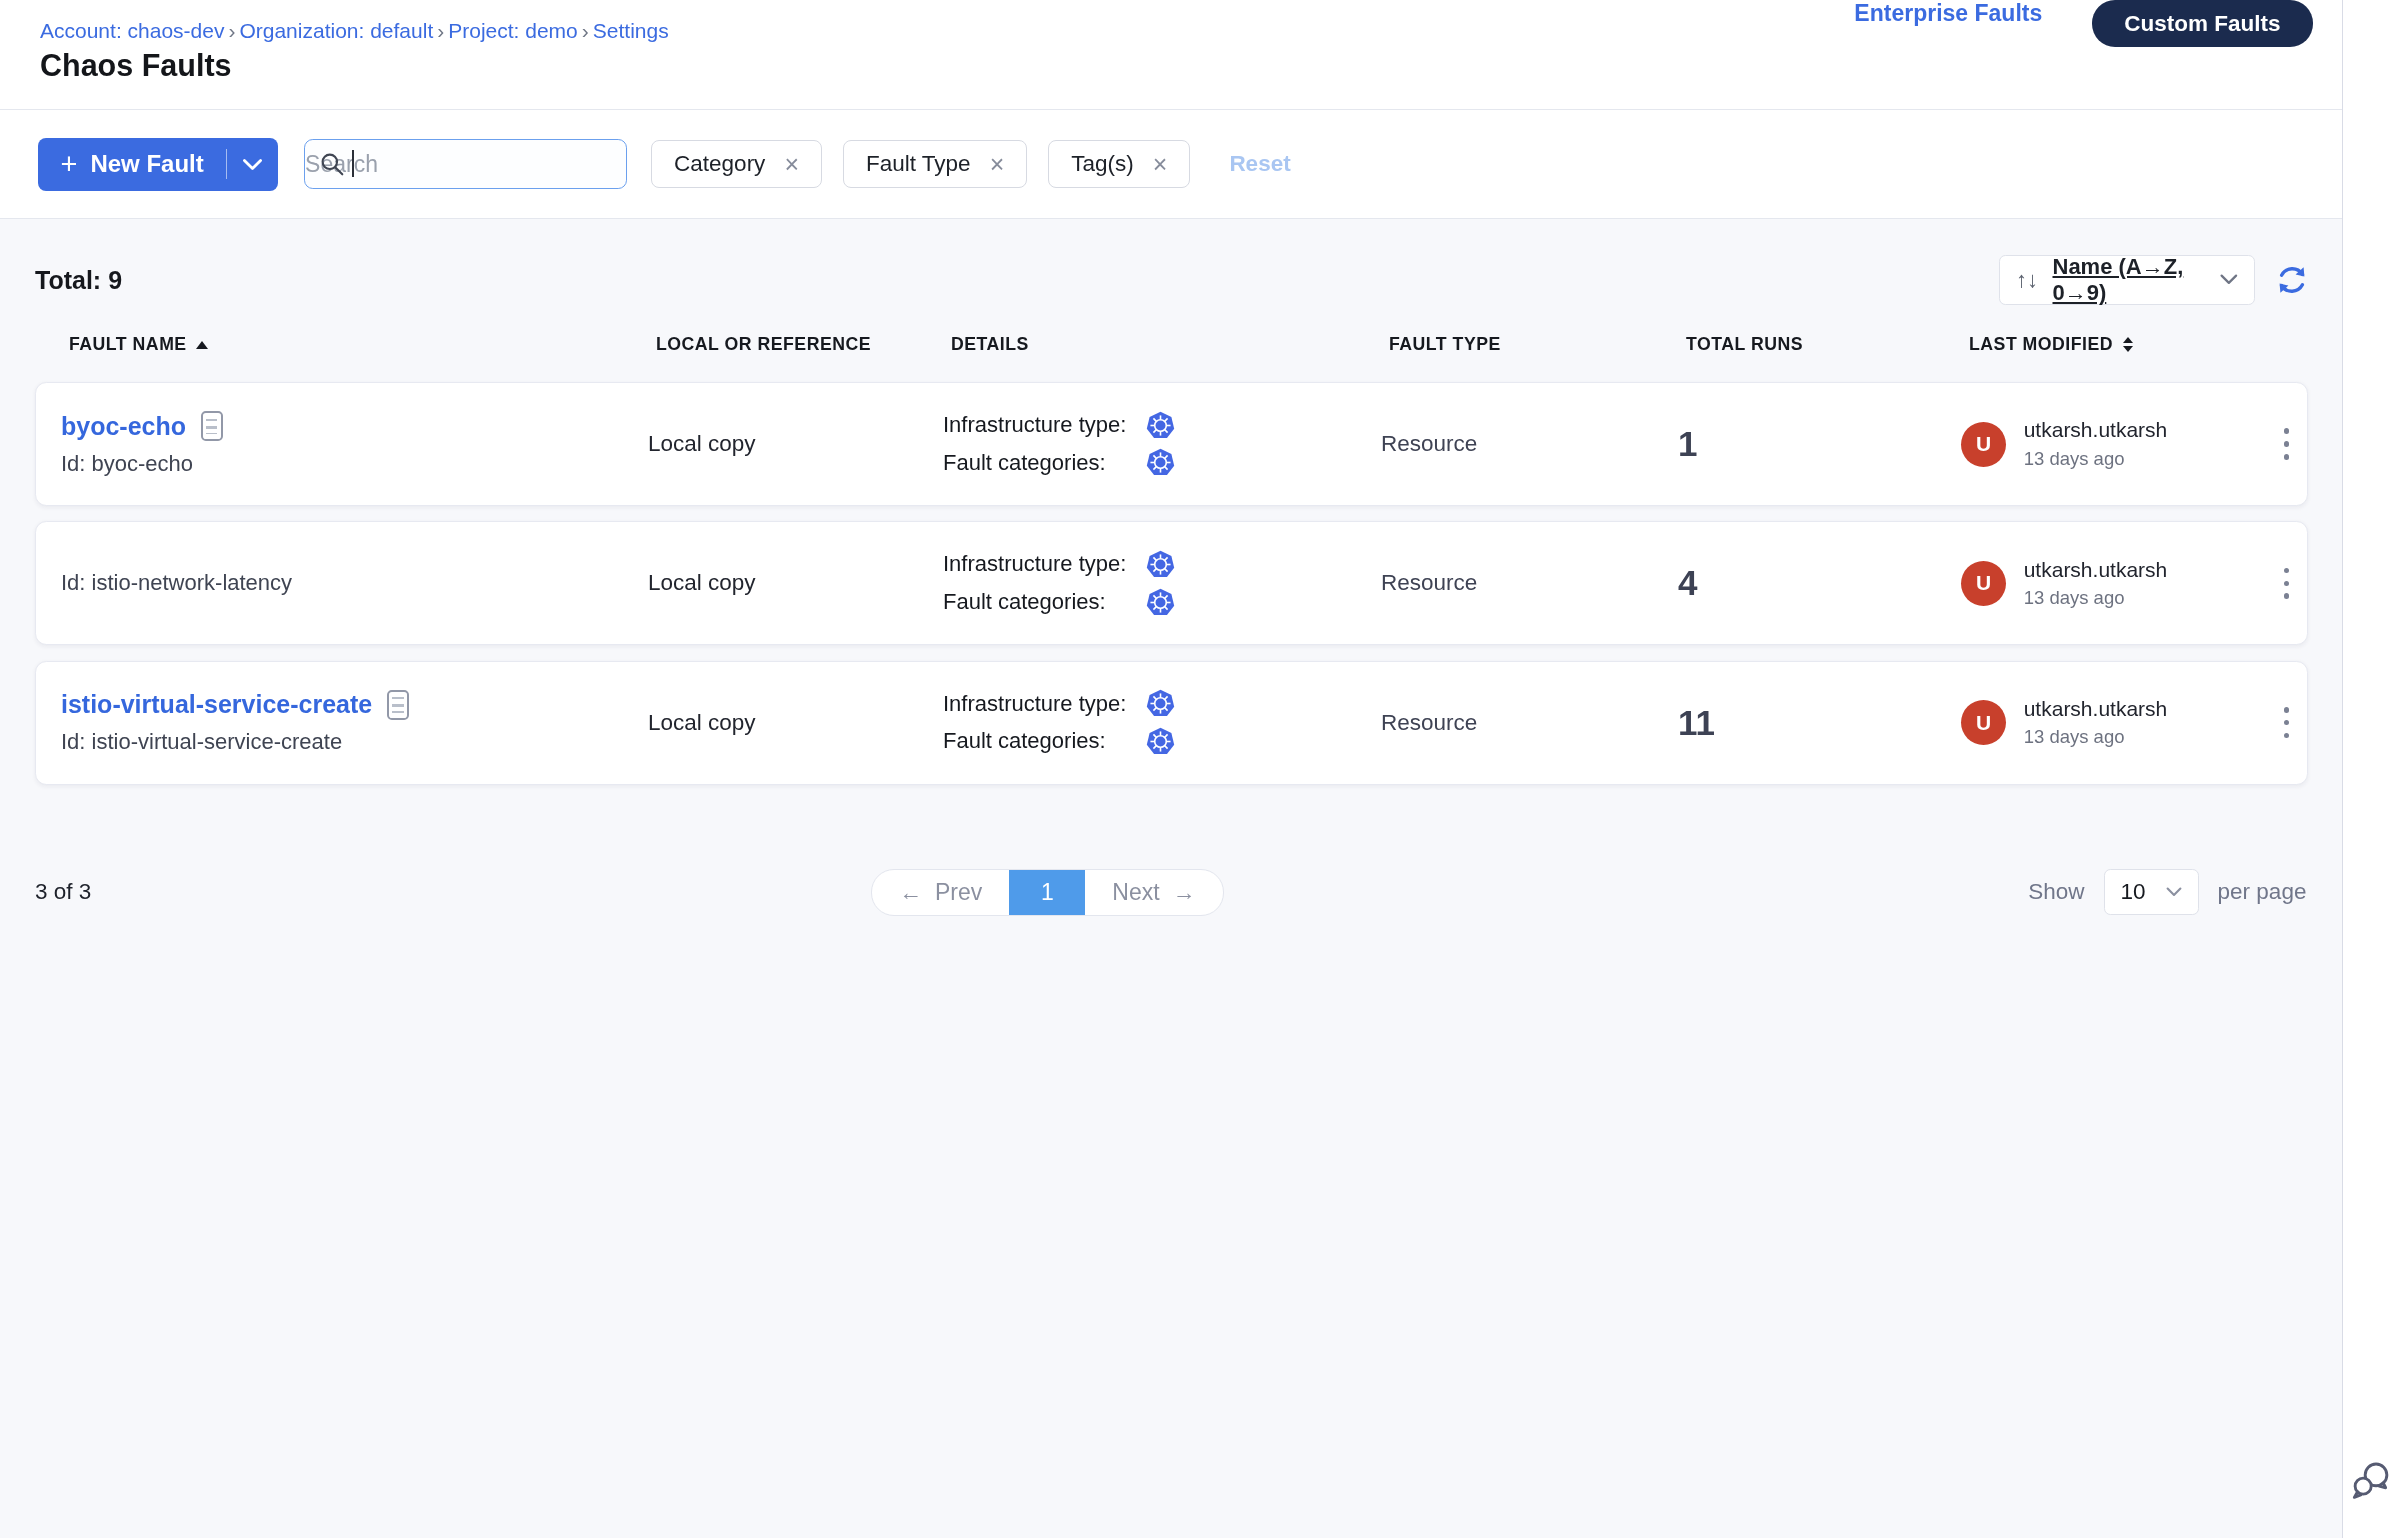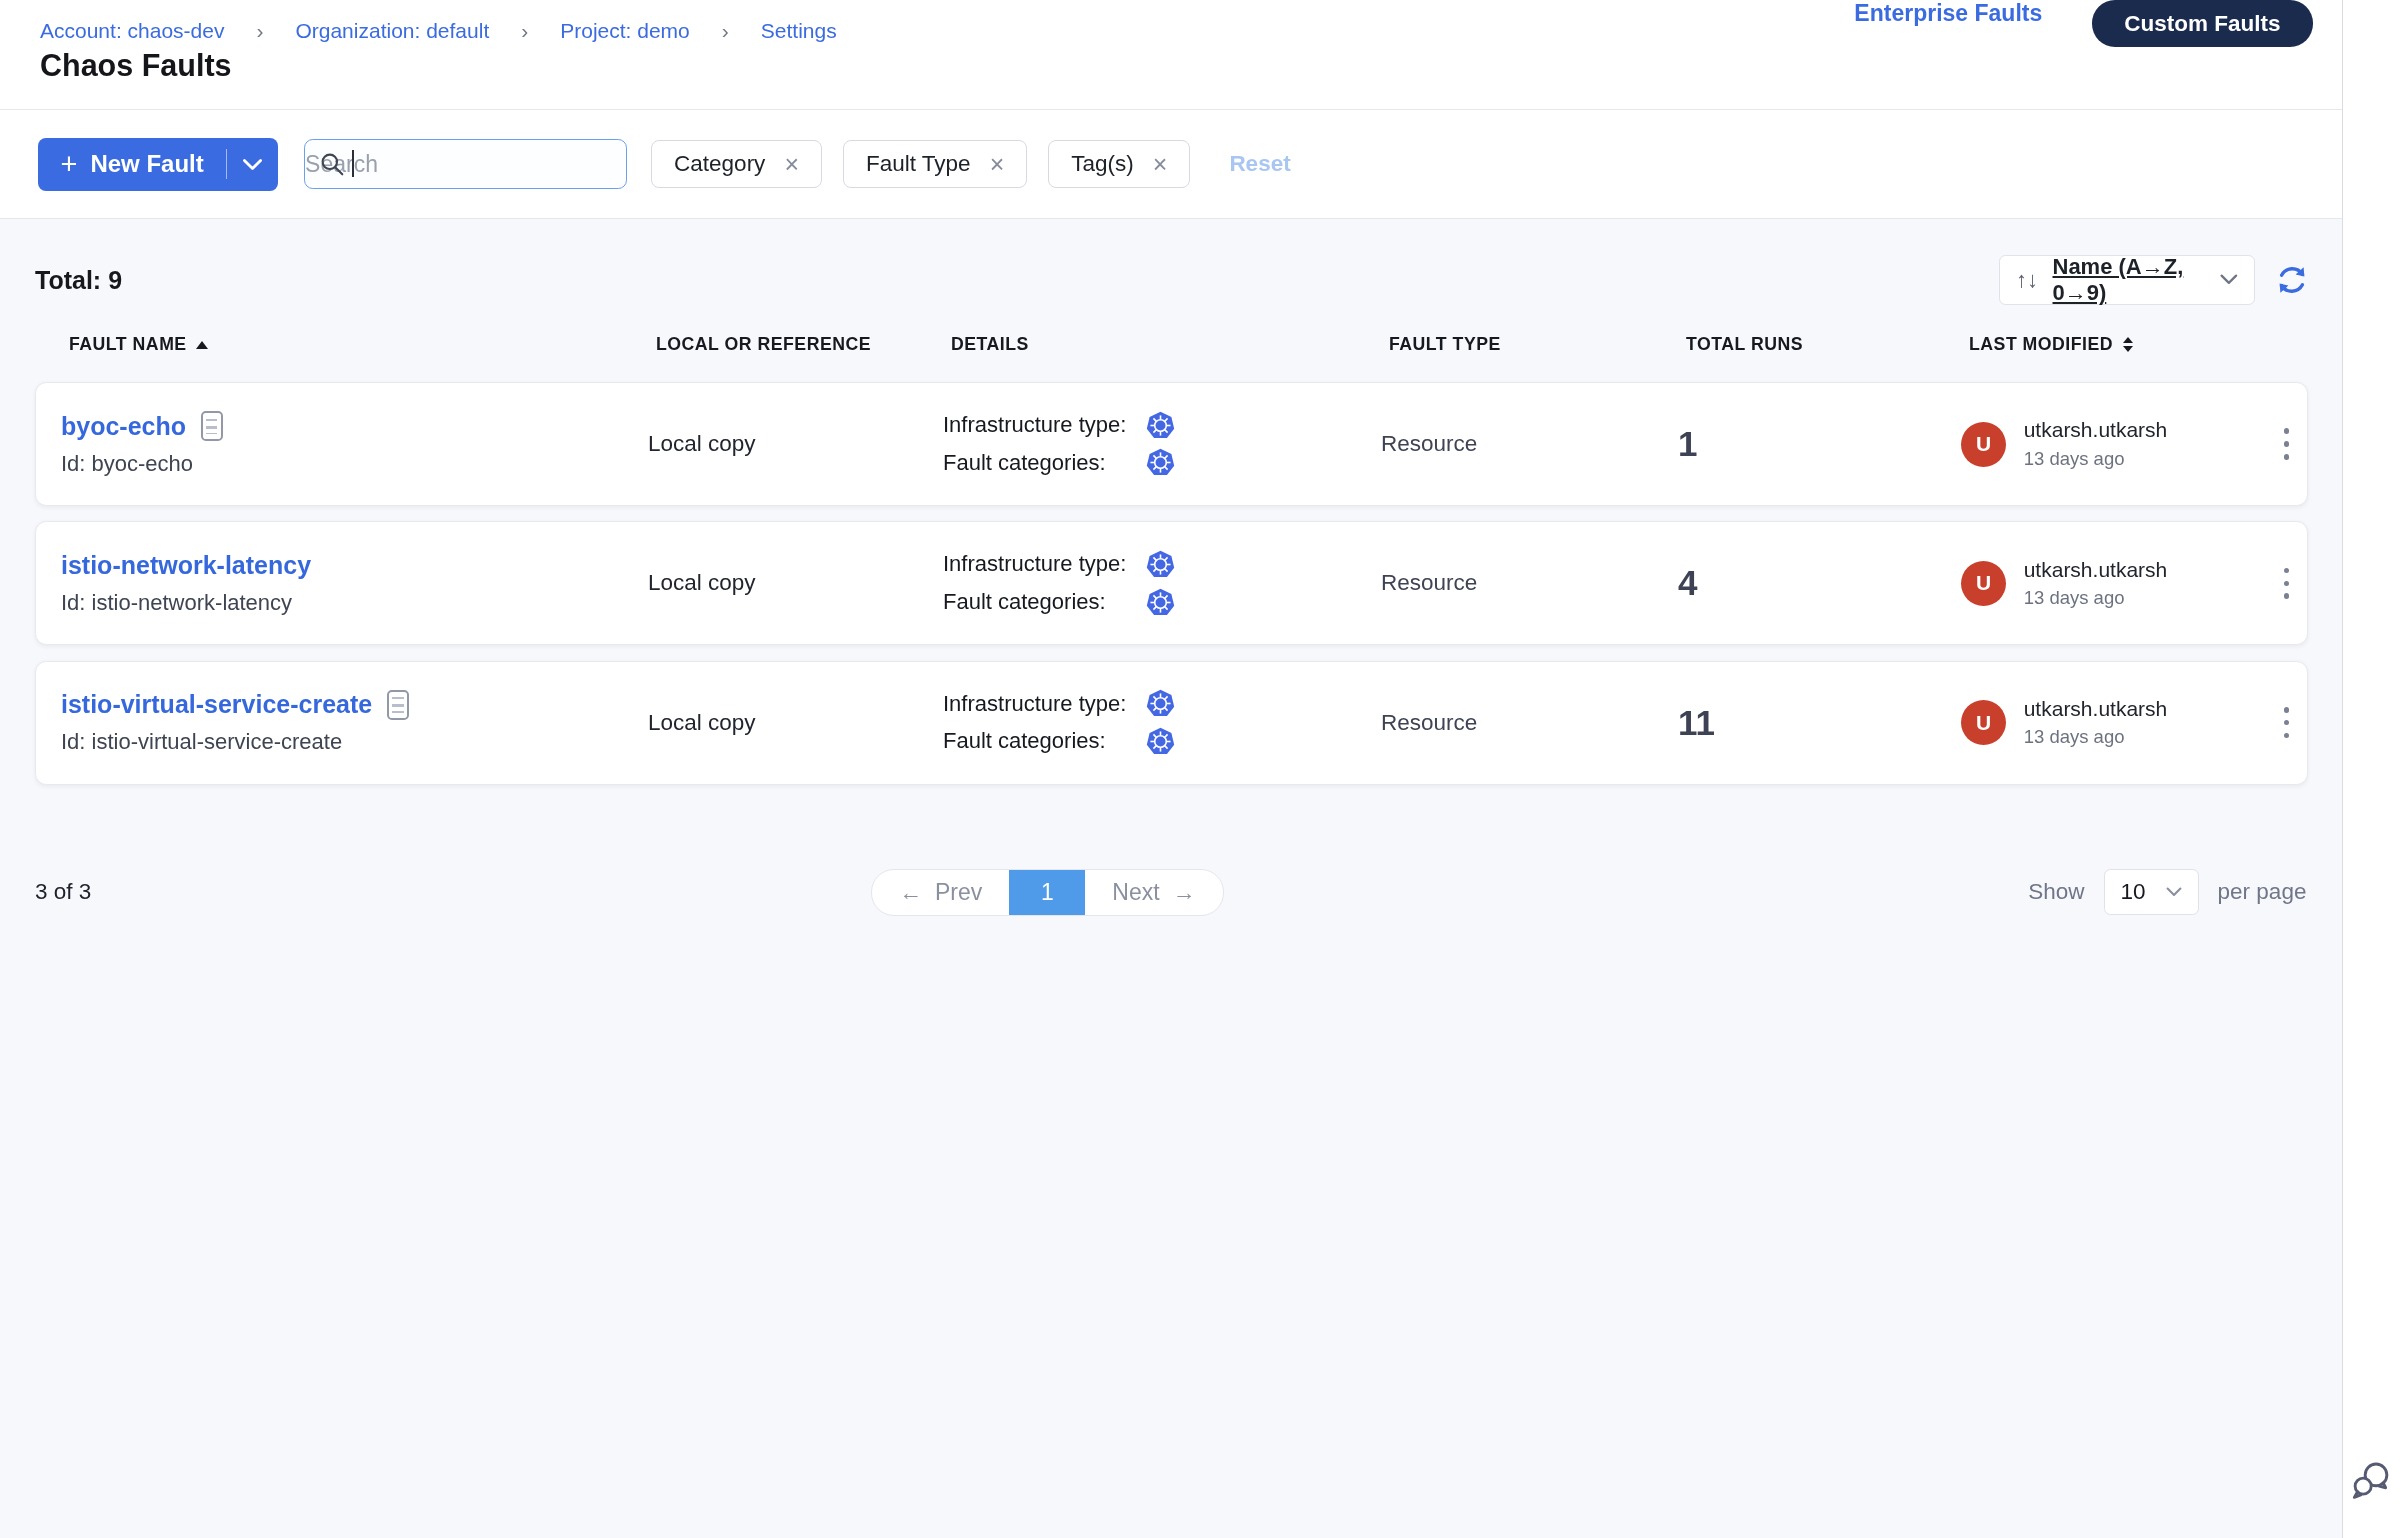--- a/index.html
+++ b/index.html
@@ -8,21 +8,21 @@
 
   
   .side-rail { position:absolute; right:0; top:0; width:59px; height:100%; background:#fff; border-left:0.8px solid #d9dce6; }
   .chat-btn { position:absolute; bottom:32px; left:50%; transform:translateX(-50%); cursor:pointer; }
 
   
   .main { position:absolute; left:0; top:0; width:2343px; height:100%; }
 
   
   .header { position:relative; height:110px; background:#fff; border-bottom:0.8px solid #e4e7ee; }
-  .breadcrumb { position:absolute; left:40px; top:19px; display:flex; align-items:center; gap:32px; font-size:21px; color:#3b6be0; }
+  .breadcrumb { position:absolute; left:40px; top:19px; display:flex; align-items:center; gap:4px; font-size:21px; color:#3b6be0; }
   .crumb { cursor:pointer; }
   .crumb-sep { color:#6f7685; font-size:21px; }
   .page-title { position:absolute; left:40px; top:48px; font-size:30.5px; font-weight:700; color:#14161a; }
   .header-actions { position:absolute; right:30.5px; top:0; height:110px; display:flex; align-items:flex-start; gap:50px; }
   .link-enterprise { color:#3b6be0; font-size:23px; font-weight:600; cursor:pointer; }
   .btn-custom { background:#1b2b4e; color:#fff; font-size:22.5px; font-weight:600; height:47px; padding:0 32px; border-radius:23px; display:flex; align-items:center; cursor:pointer; }
 
   
   .toolbar { height:109px; background:#fff; border-bottom:0.8px solid #e4e7ee; display:flex; align-items:center; padding-left:38px; }
   .btn-new { height:53px; border-radius:8px; background:#3b6be0; color:#fff; display:flex; align-items:stretch; cursor:pointer; }
@@ -272,23 +272,20 @@
             <div class="kebab">
                 <i></i>
                 <i></i>
                 <i></i>
               </div>
           </div>
         </div>
 
         <div class="row-card grid-cols">
           <div class="cell-name">
-            <div class="name-line">
-              <span class="fault-link">istio-network-latency</span>
-            </div>
             <span class="fault-id">Id: istio-network-latency</span>
           </div>
           <div class="cell-local">Local copy</div>
           <div class="cell-details">
             <div class="detail-line">
               <span class="detail-label">Infrastructure type:</span>
               <svg width="29" height="29" viewBox="0 0 36 36">
                   <polygon points="18,1 31.5,7.5 35,22 26,33.5 10,33.5 1,22 4.5,7.5" fill="#4467e3"></polygon>
                   <circle cx="18" cy="18" r="7.2" fill="none" stroke="#fff" stroke-width="2"></circle>
                   <g stroke="#fff" stroke-width="2">

